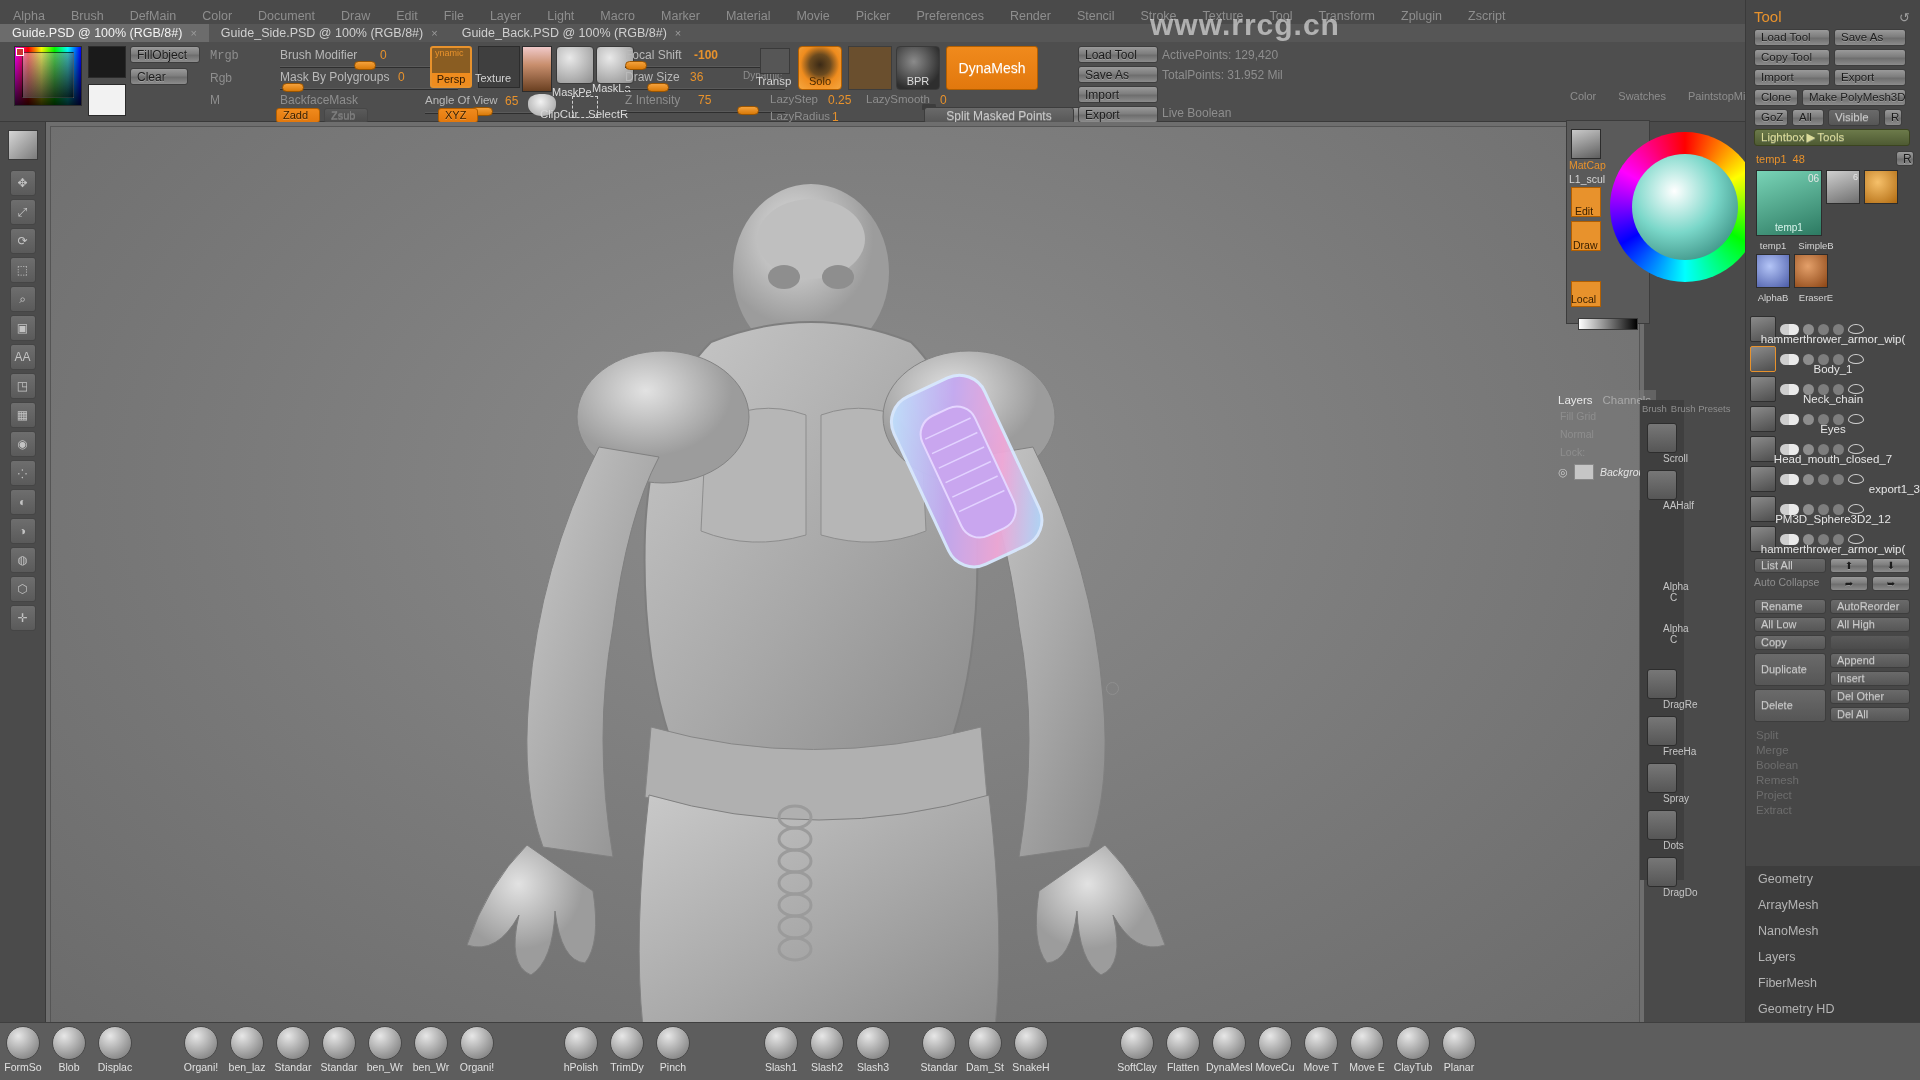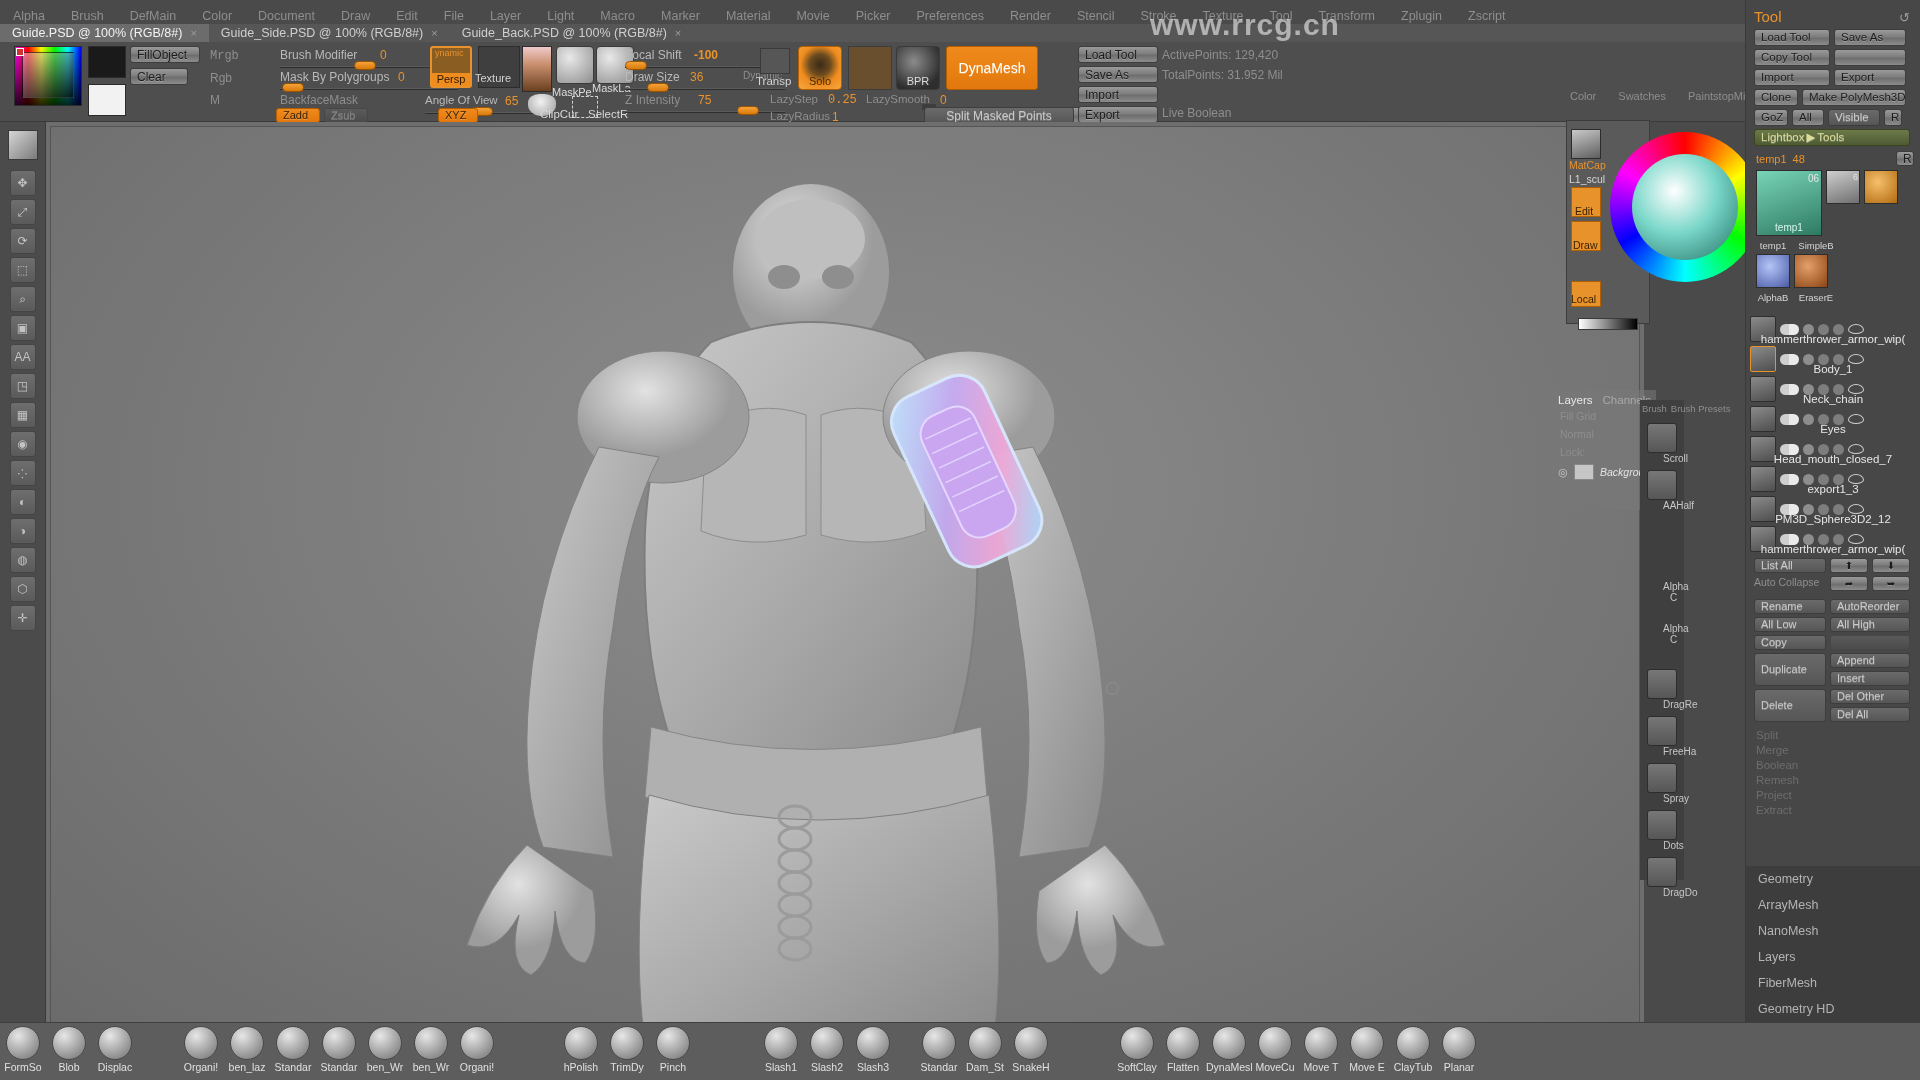--- a/index.html
+++ b/index.html
@@ -274,21 +274,21 @@
       background:radial-gradient(circle at 40% 35%, #8b8b8b, #2e2e2e 75%); border:1px solid #3a3a3a;">
       <div style="position:absolute;left:0;right:0;bottom:2px;text-align:center;color:#dcdcdc;font-size:11px;">BPR</div>
     </div>
 
     <div class="btn orange" style="position:absolute;left:946px;top:4px;width:92px;height:44px;
       justify-content:center;font-size:14px;color:#fff;">DynaMesh</div>
 
     <div class="btn" style="position:absolute;left:1000px;top:65px;width:82px;height:17px;justify-content:center;">Del Hidden</div>
 
     <div class="lbl dim" style="position:absolute;left:770px;top:51px;font-size:11.5px;">LazyStep</div>
-    <div class="val" style="position:absolute;left:828px;top:51px;font-family:Liberation Mono, monospace;">0.25</div>
+    <div class="val" style="position:absolute;left:828px;top:51px;">0.25</div>
     <div class="lbl dim" style="position:absolute;left:866px;top:51px;font-size:11.5px;">LazySmooth</div>
     <div class="val" style="position:absolute;left:940px;top:51px;">0</div>
     <div class="lbl dim" style="position:absolute;left:770px;top:68px;font-size:11.5px;">LazyRadius</div>
     <div class="val" style="position:absolute;left:832px;top:68px;">1</div>
     <div class="val" style="position:absolute;left:955px;top:68px;font-size:11.5px;">Resolution</div>
     <div class="val" style="position:absolute;left:1020px;top:68px;">200</div>
     <div class="slider" style="position:absolute;left:955px;top:80px;width:120px;">
       <div class="track"></div>
         <div class="knob" style="left:10px;"></div>
     </div>
@@ -590,21 +590,21 @@
           <span class="eye"></span>
           <div class="stname" style="position: absolute; left: 0px; right: 0px; bottom: -1px;">Head_mouth_closed_7</div>
         </div>
         <div class="stitem">
           <span class="thumb"></span>
           <span class="dot2"></span>
           <span class="dot" style="background:#8d8d8d;width:11px;"></span>
           <span class="dot" style="background:#7d7d7d;width:11px;"></span>
           <span class="dot" style="background:#7d7d7d;width:11px;"></span>
           <span class="eye"></span>
-          <div class="stname" style="position: absolute; left: 0px; right: 0px; bottom: -1px;">export1_3</div>
+          <div class="stname" style="position: absolute; left: 0px; right: 0px; bottom: -1px; text-align: right;">export1_3</div>
         </div>
         <div class="stitem">
           <span class="thumb"></span>
           <span class="dot2"></span>
           <span class="dot" style="background:#8d8d8d;width:11px;"></span>
           <span class="dot" style="background:#7d7d7d;width:11px;"></span>
           <span class="dot" style="background:#7d7d7d;width:11px;"></span>
           <span class="eye"></span>
           <div class="stname" style="position: absolute; left: 0px; right: 0px; bottom: -1px;">PM3D_Sphere3D2_12</div>
         </div>

